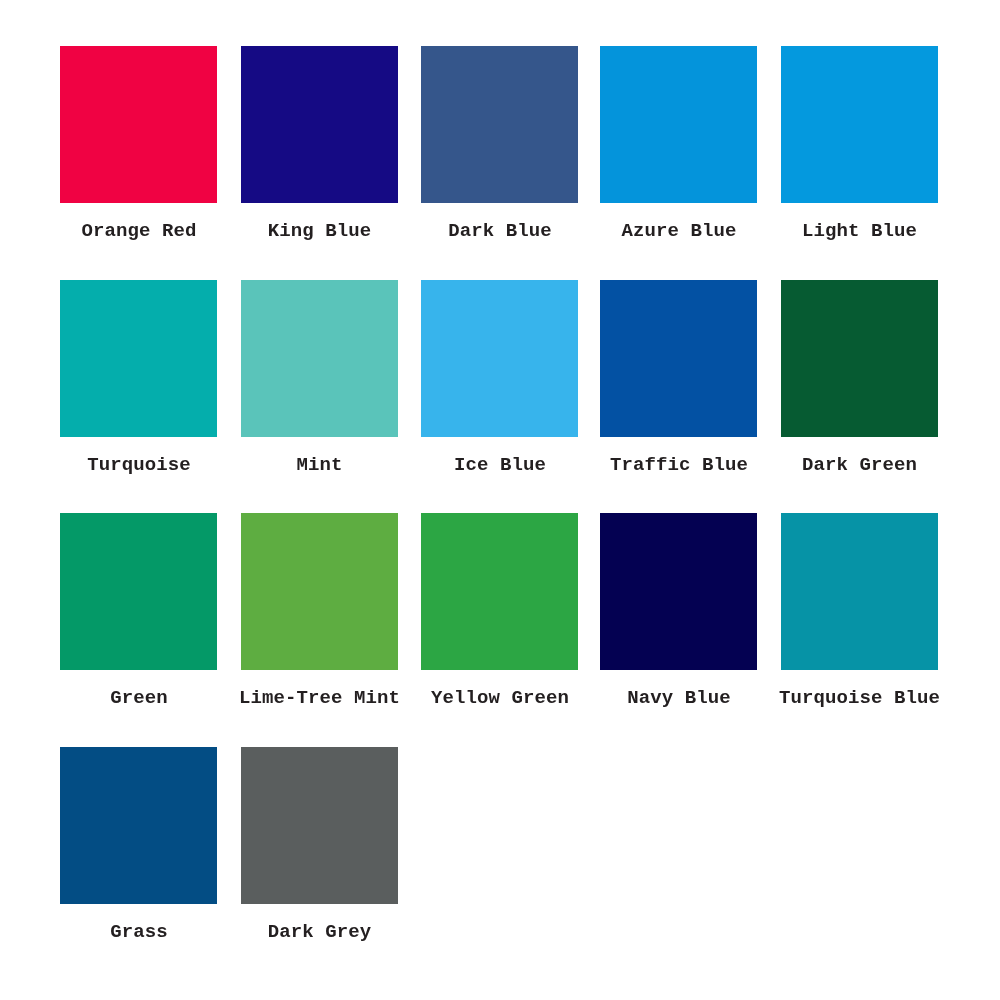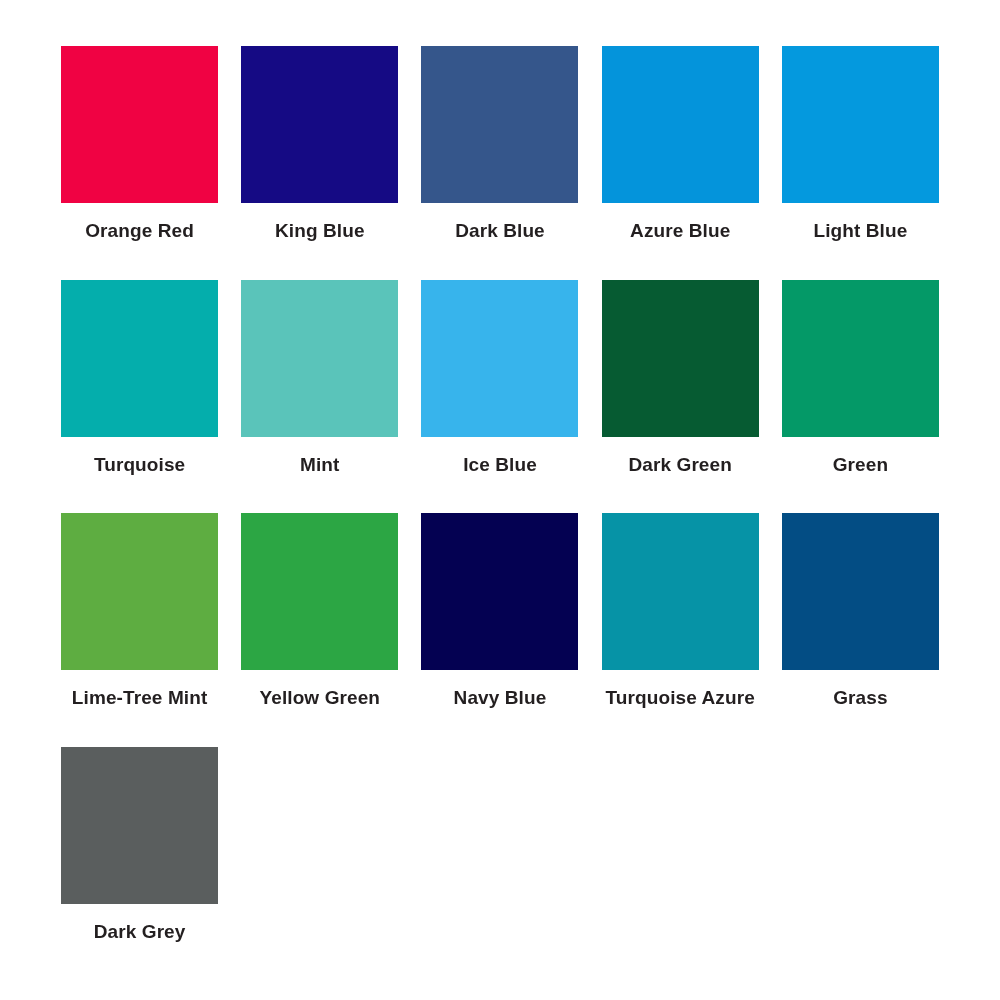--- a/index.html
+++ b/index.html
@@ -16,20 +16,21 @@
   #palette-grid {
     box-sizing: border-box;
     width: 1000px;
     height: 1000px;
     padding: 46px 60px 20px 60px;
     display: grid;
     grid-template-columns: repeat(5, 1fr);
     grid-template-rows: repeat(4, 1fr);
     column-gap: 21px;
     row-gap: 0px;
+    font-family: Liberation Mono, monospace;
   }
   .swatch-cell {
     display: flex;
     flex-direction: column;
     align-items: center;
   }
   .swatch-chip {
     width: 157px;
     height: 157px;
     flex: none;
@@ -76,20 +77,24 @@
     </div>
     <div class="swatch-cell">
       <div class="swatch-chip" style="background-color: rgb(90, 196, 186);"></div>
       <div class="swatch-label">Mint</div>
     </div>
     <div class="swatch-cell">
       <div class="swatch-chip" style="background-color: rgb(55, 180, 236);"></div>
       <div class="swatch-label">Ice Blue</div>
     </div>
     <div class="swatch-cell">
+      <div class="swatch-chip" style="background-color: rgb(3, 81, 163);"></div>
+      <div class="swatch-label">Traffic Blue</div>
+    </div>
+    <div class="swatch-cell">
       <div class="swatch-chip" style="background-color: rgb(6, 91, 50);"></div>
       <div class="swatch-label">Dark Green</div>
     </div>
     <div class="swatch-cell">
       <div class="swatch-chip" style="background-color: rgb(4, 153, 103);"></div>
       <div class="swatch-label">Green</div>
     </div>
     <div class="swatch-cell">
       <div class="swatch-chip" style="background-color: rgb(94, 173, 65);"></div>
       <div class="swatch-label">Lime-Tree Mint</div>
@@ -97,21 +102,21 @@
     <div class="swatch-cell">
       <div class="swatch-chip" style="background-color: rgb(44, 166, 68);"></div>
       <div class="swatch-label">Yellow Green</div>
     </div>
     <div class="swatch-cell">
       <div class="swatch-chip" style="background-color: rgb(4, 1, 82);"></div>
       <div class="swatch-label">Navy Blue</div>
     </div>
     <div class="swatch-cell">
       <div class="swatch-chip" style="background-color: rgb(6, 147, 166);"></div>
-      <div class="swatch-label">Turquoise Azure</div>
+      <div class="swatch-label">Turquoise Blue</div>
     </div>
     <div class="swatch-cell">
       <div class="swatch-chip" style="background-color: rgb(3, 77, 132);"></div>
       <div class="swatch-label">Grass</div>
     </div>
     <div class="swatch-cell">
       <div class="swatch-chip" style="background-color: rgb(90, 94, 94);"></div>
       <div class="swatch-label">Dark Grey</div>
     </div>
   </div>

